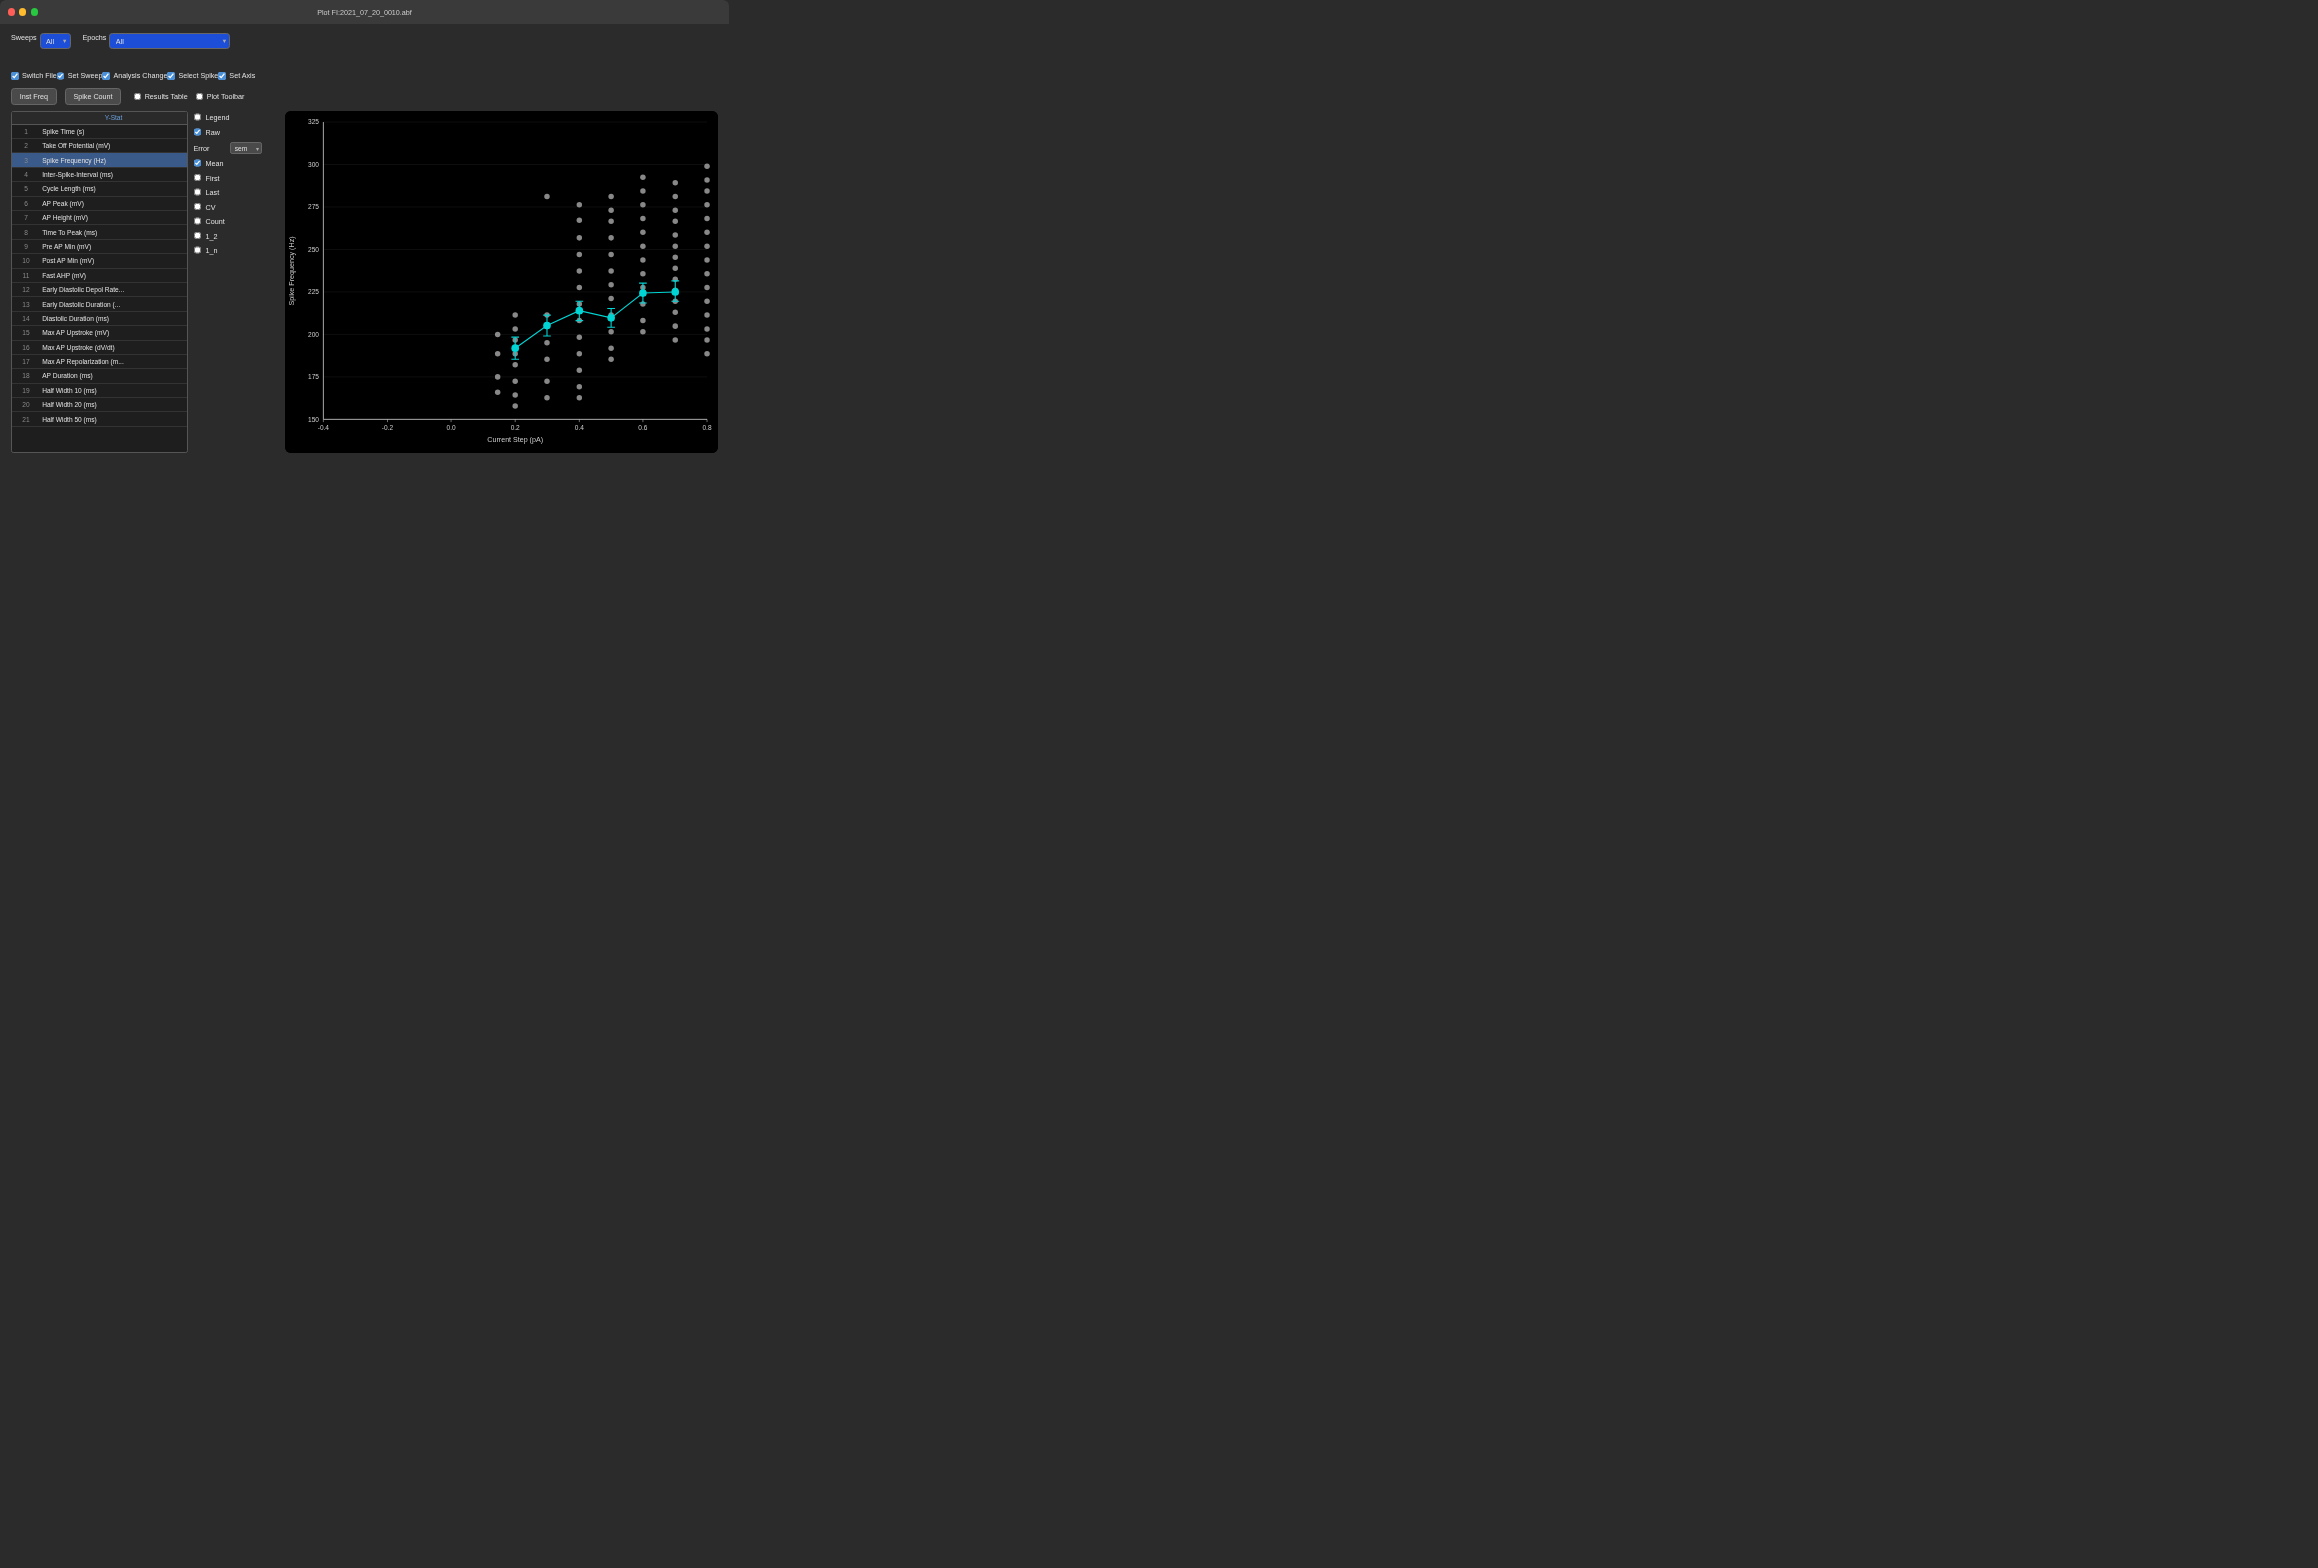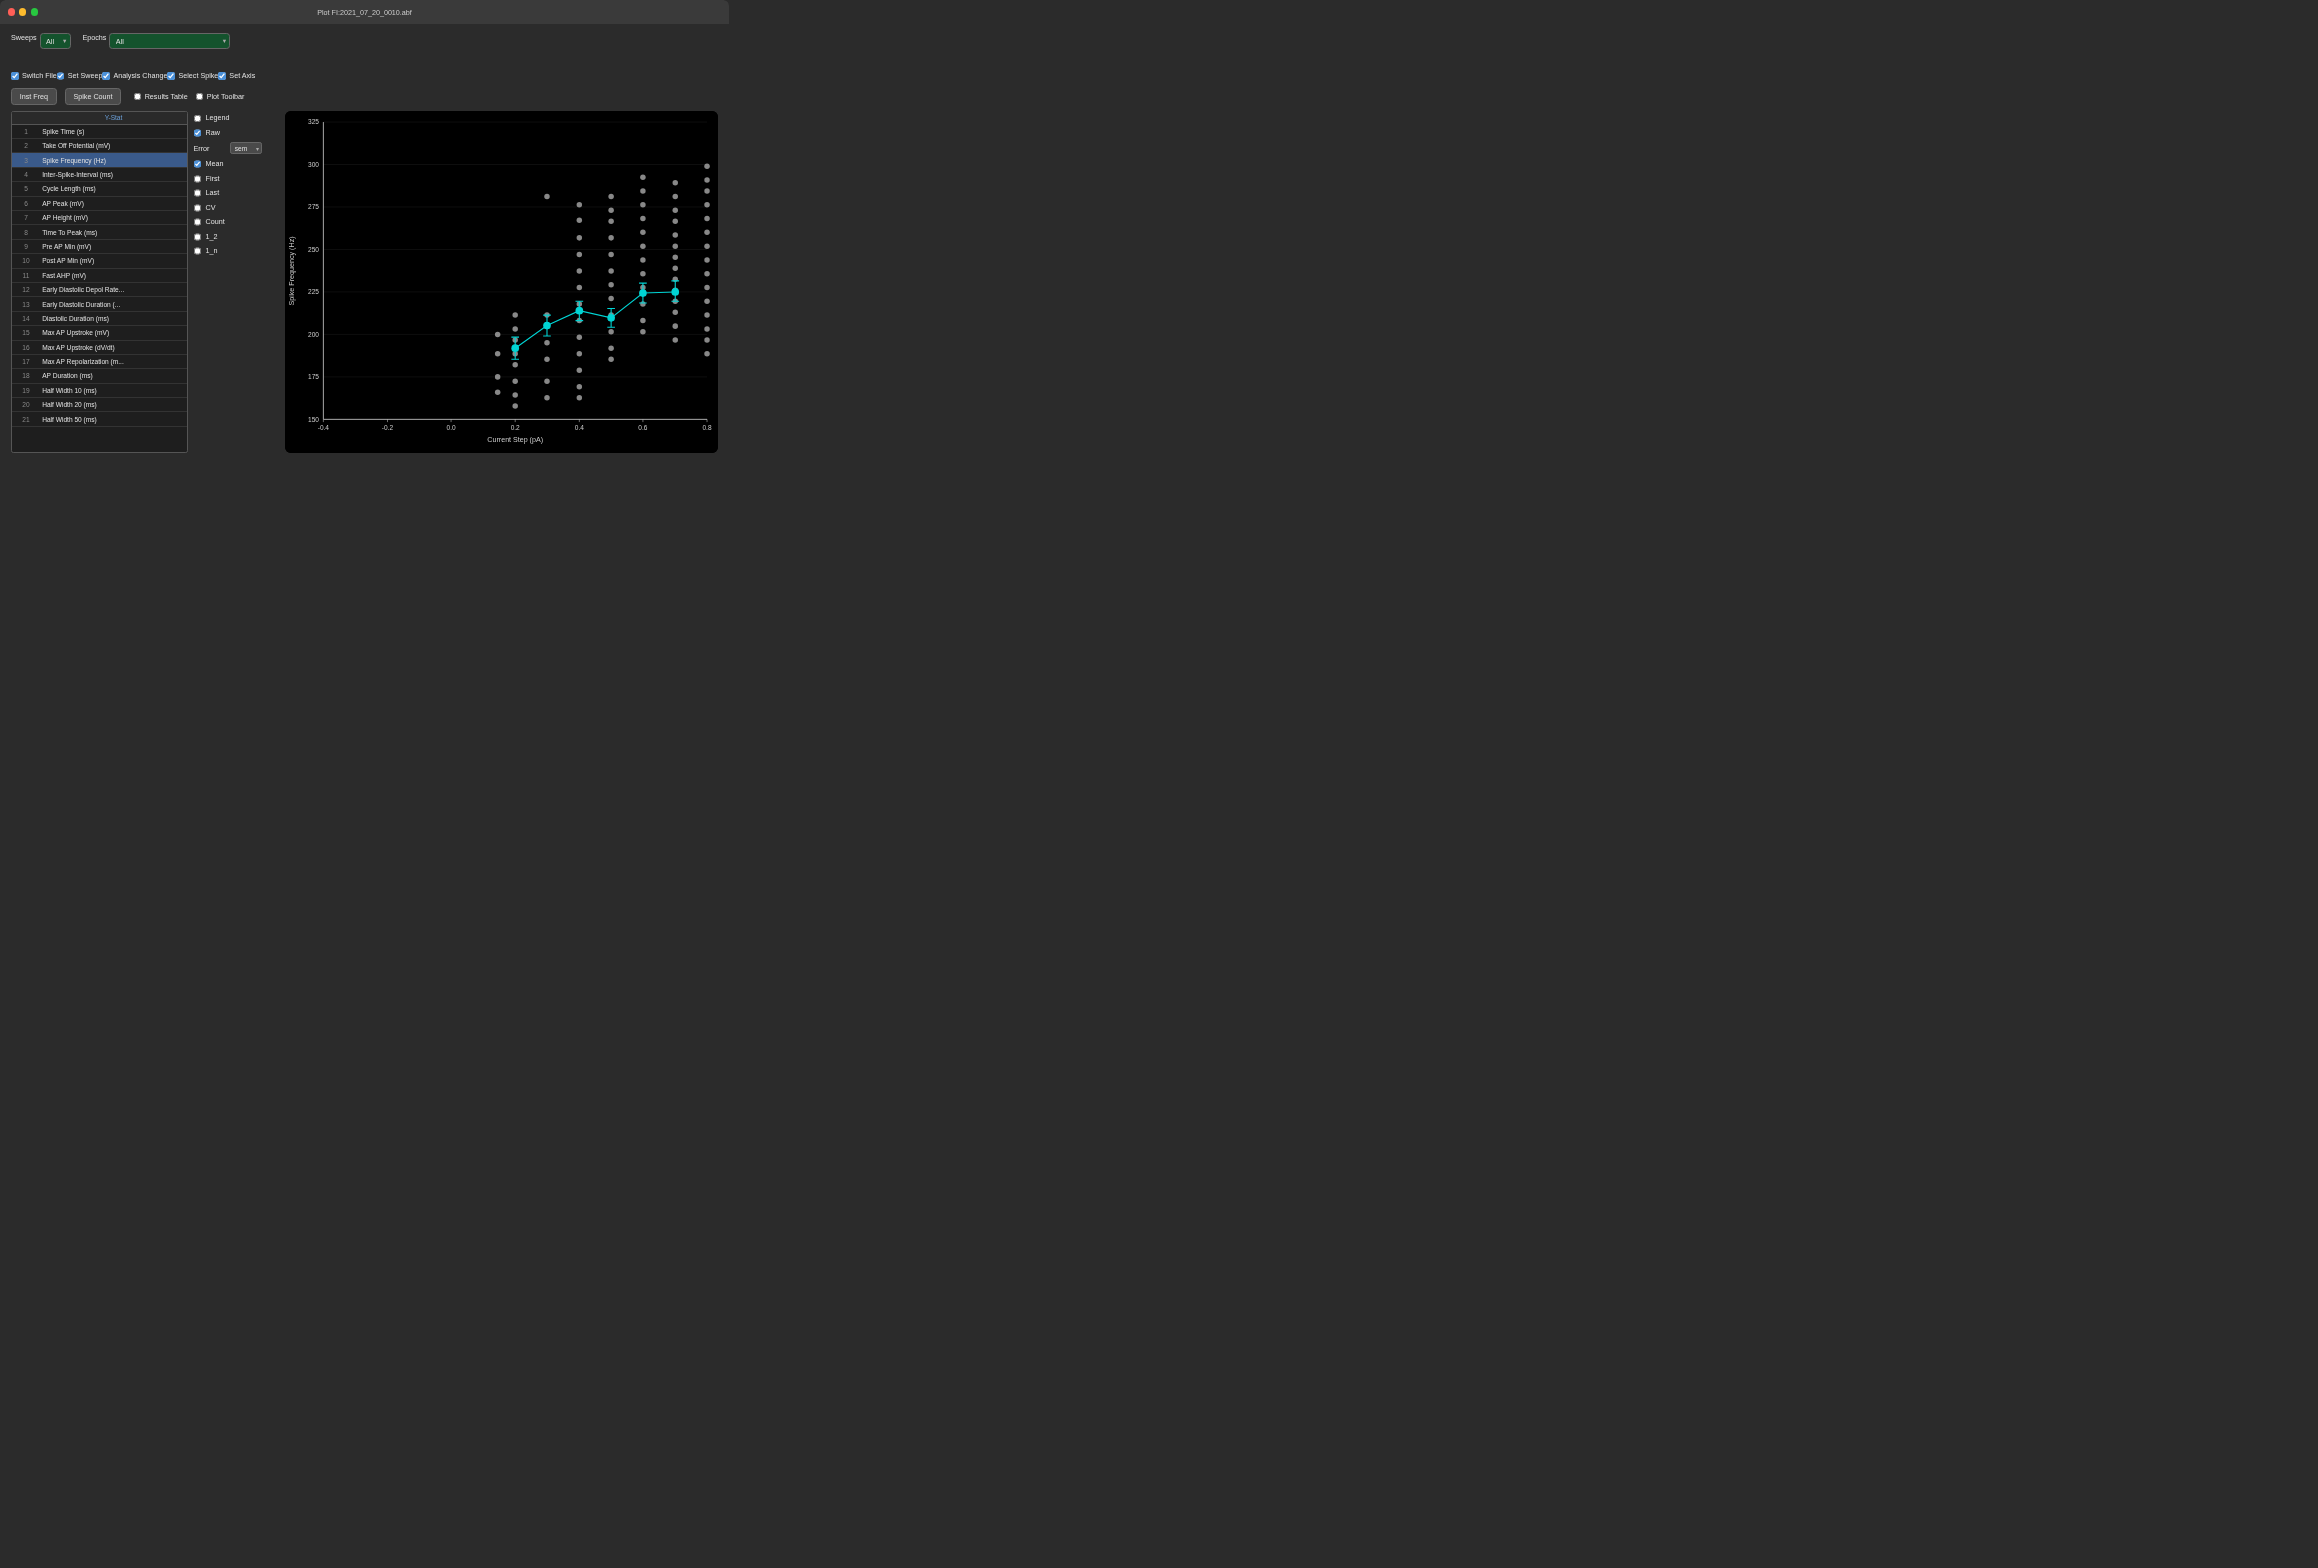--- a/index.html
+++ b/index.html
@@ -47,21 +47,21 @@
       display: flex;
       align-items: flex-start;
       gap: 3px;
       margin-bottom: 22px;
     }
     .label-text {
       font-size: 7.2px;
       color: #e0e0e0;
     }
     .dropdown-select {
-      background: #14532d;
+      background: #1d4ed8;
       border: 0.6px solid #666;
       border-radius: 3.3px;
       color: #e0e0e0;
       font-size: 7.2px;
       padding: 2.2px 15.5px 2.2px 5.5px;
       appearance: none;
       -webkit-appearance: none;
       height: 16.6px;
       cursor: pointer;
       position: relative;
@@ -174,21 +174,21 @@
     .middle-panel {
       width: 86px;
       flex-shrink: 0;
       display: flex;
       flex-direction: column;
       gap: 5.5px;
       padding-top: 2.2px;
     }
     .option-item {
       display: flex;
-      align-items: flex-end;
+      align-items: flex-start;
       gap: 4.4px;
       font-size: 7.2px;
     }
     .option-item input[type="checkbox"] {
       width: 7.7px;
       height: 7.7px;
       accent-color: #4a90d9;
     }
     .error-row {
       display: flex;

